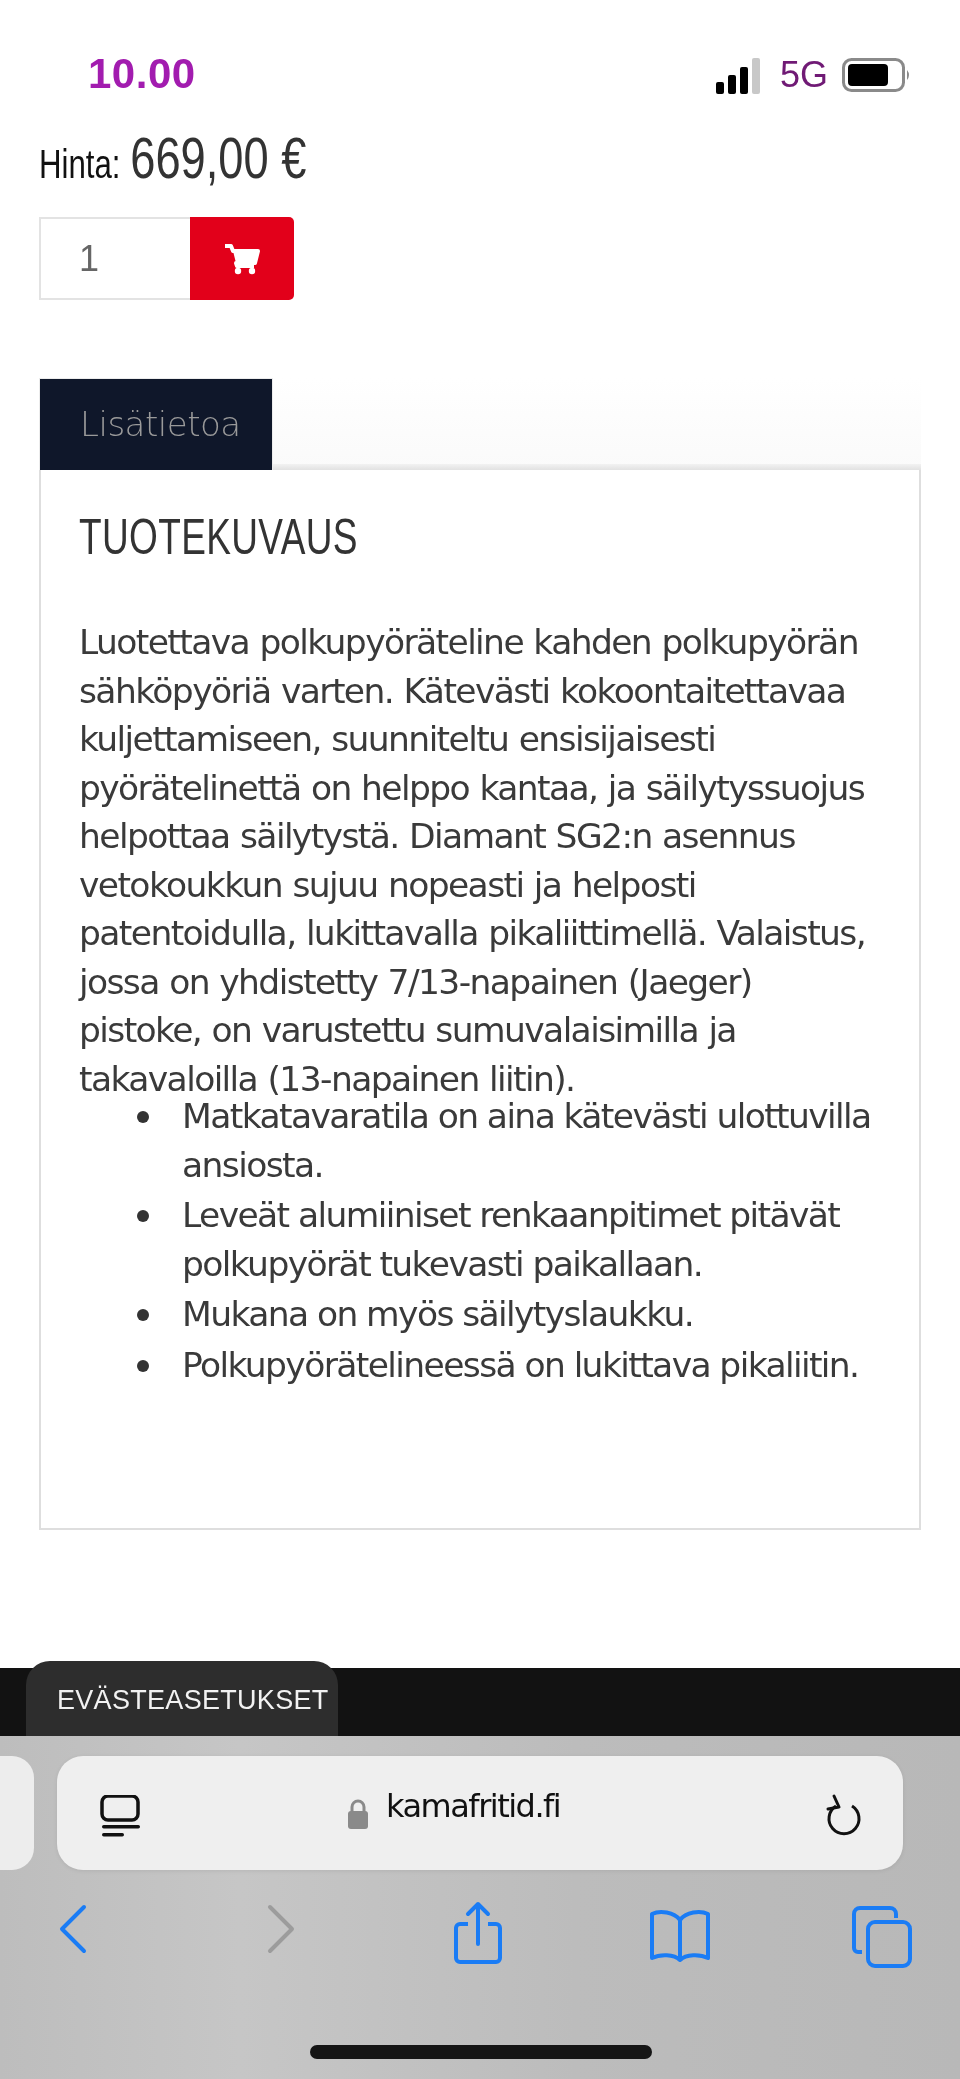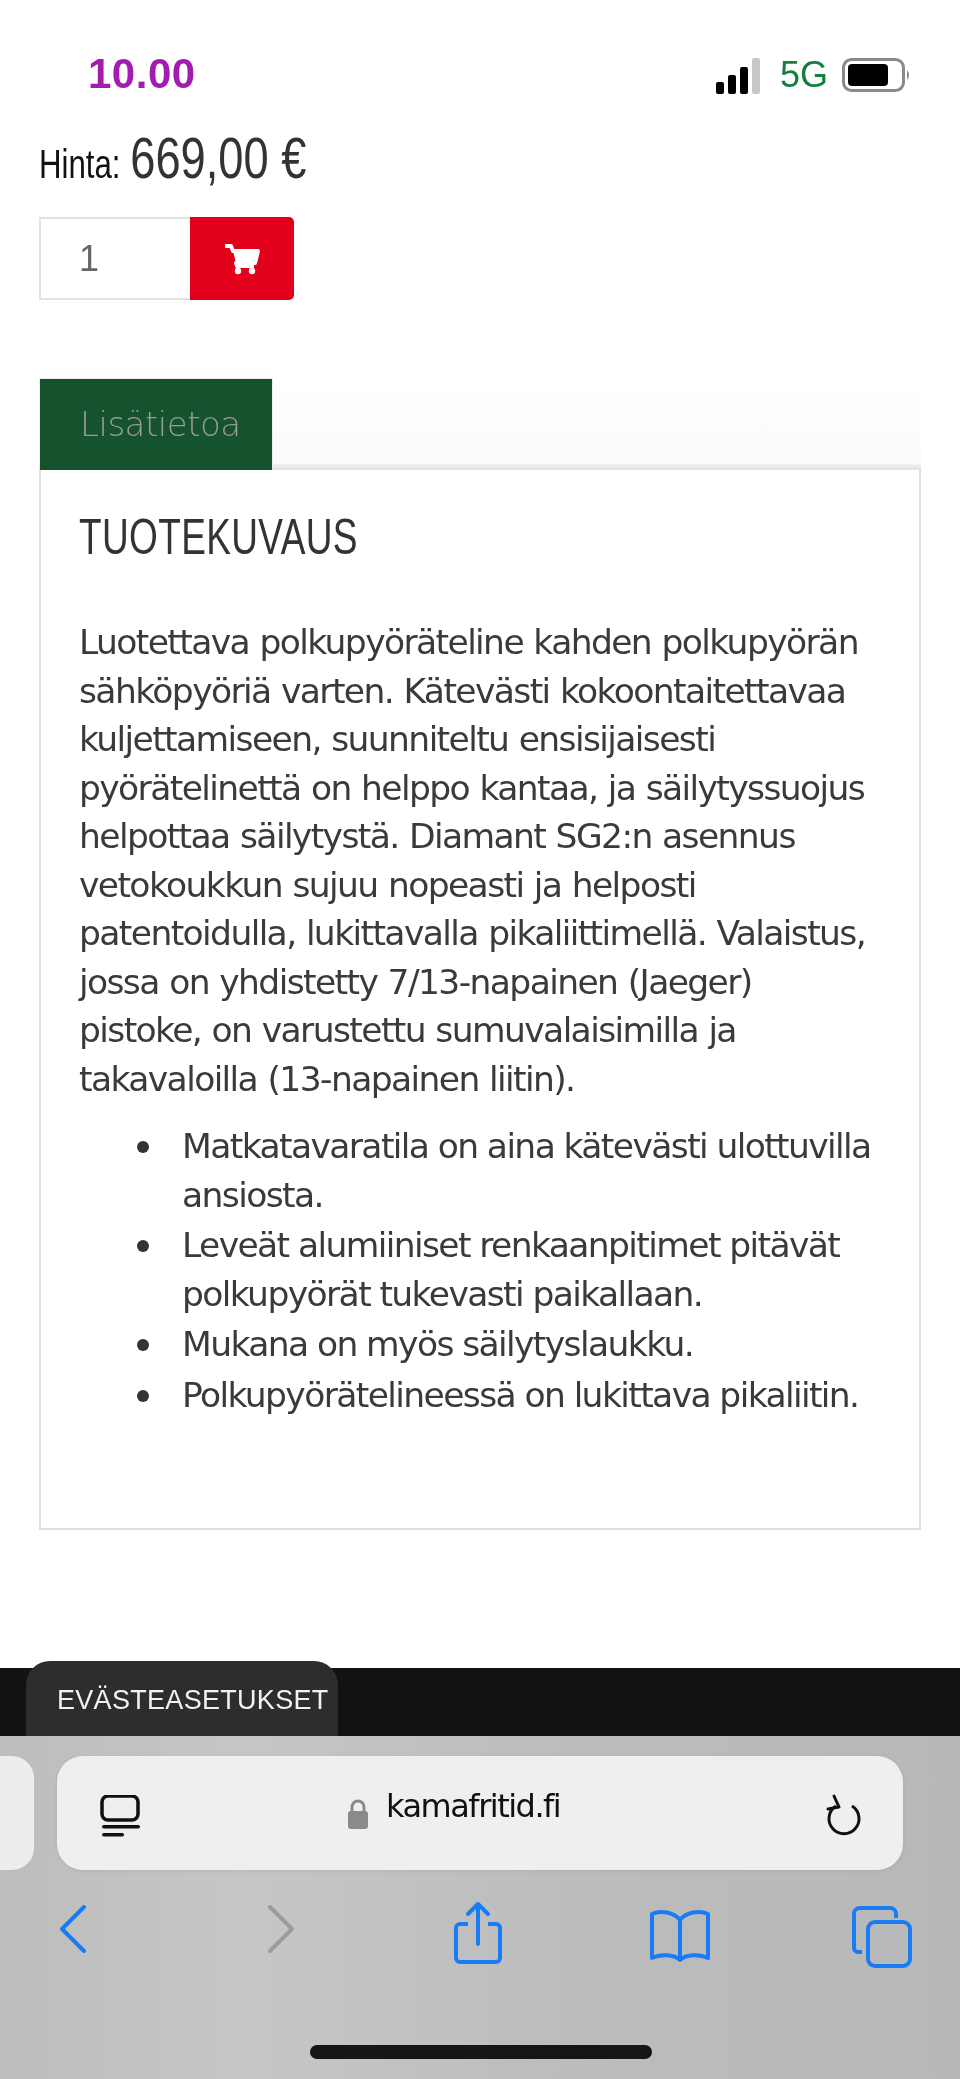--- a/index.html
+++ b/index.html
@@ -2,43 +2,43 @@
 <html><head>
 <meta charset="utf-8">
 <style>
   html, body { margin:0; padding:0; }
   body { width:960px; height:2079px; position:relative; overflow:hidden; background:#ffffff; font-family:"Liberation Sans", sans-serif; }
   .abs { position:absolute; }
 
   
   .status-time { left:88px; top:50px; font-size:42px; font-weight:bold; color:#a21caf; font-family:"Liberation Sans", sans-serif; letter-spacing:0.5px; }
   .signal { left:716px; top:58px; width:50px; height:36px; }
-  .net { left:780px; top:54px; font-size:36px; color:#15803d; font-family:"Liberation Sans", sans-serif; }
+  .net { left:780px; top:54px; font-size:36px; color:#701a75; font-family:"Liberation Sans", sans-serif; }
   .battery { left:842px; top:58px; width:70px; height:34px; }
 
   
   .price-row { left:39px; top:124px; color:#222; font-family:"Liberation Sans", sans-serif; transform:scaleX(0.78); transform-origin:left top; white-space:nowrap; }
   .price-label { font-size:40px; color:#111; }
   .price-value { font-size:58px; color:#333; margin-left:8px; }
 
   
   .qty-input { left:39px; top:217px; width:152px; height:83px; box-sizing:border-box; border:2px solid #e3e3e3; border-right:none; background:#fff; font-size:36px; color:#666; padding-left:38px; line-height:79px; font-family:"Liberation Sans", sans-serif; outline:none; }
   .cart-btn { left:190px; top:217px; width:104px; height:83px; background:#e2001a; border-radius:0 5px 5px 0; display:flex; align-items:center; justify-content:center; border:none; }
 
   
   .tabbar { left:39px; top:378px; width:882px; height:92px; background:linear-gradient(#ffffff, #fafafa); }
-  .tab { left:39px; top:378px; width:234px; height:92px; background:#14532d; border:1px solid #ececec; border-bottom:none; box-sizing:border-box; font-size:34px; color:#9a9a9a; padding-left:40px; line-height:90px; font-family:"DejaVu Sans", sans-serif; font-weight:300; letter-spacing:-0.5px; }
+  .tab { left:39px; top:378px; width:234px; height:92px; background:#0f172a; border:1px solid #ececec; border-bottom:none; box-sizing:border-box; font-size:34px; color:#9a9a9a; padding-left:40px; line-height:90px; font-family:"DejaVu Sans", sans-serif; font-weight:300; letter-spacing:-0.5px; }
   .tab-underline { left:273px; top:464px; width:648px; height:8px; background:linear-gradient(#f2f2f2, #dcdcdc); }
 
   
   .panel { left:39px; top:470px; width:882px; height:1060px; box-sizing:border-box; border:2px solid #dedede; border-top:none; background:#fff; }
   .panel-title { left:79px; top:508px; font-size:50px; color:#333; font-family:"Liberation Sans", sans-serif; transform:scaleX(0.74); transform-origin:left top; white-space:nowrap; letter-spacing:0.5px; }
   .desc { left:79px; top:587px; width:820px; font-size:34.5px; line-height:48.5px; color:#3a3a3a; font-family:"DejaVu Sans", sans-serif; letter-spacing:-1.6px; word-spacing:1px;margin-top:31px; }
   .desc-line { display:block; white-space:nowrap; }
-  .bullets { left:79px; top:1122px; width:840px; margin:0; padding:0; list-style:none; font-size:34.5px; line-height:48.5px; color:#3a3a3a; font-family:"DejaVu Sans", sans-serif; letter-spacing:-1.6px; }
+  .bullets { left:79px; top:1092px; width:840px; margin:0; padding:0; list-style:none; font-size:34.5px; line-height:48.5px; color:#3a3a3a; font-family:"DejaVu Sans", sans-serif; letter-spacing:-1.6px; }
   .bullets li { position:relative; padding-left:103px; margin-bottom:2px; }
   .bullets li .dot { position:absolute; left:58px; top:19px; width:12px; height:12px; border-radius:50%; background:#333; }
   .bullets li span.line { display:block; white-space:nowrap; }
 
   
   .cookie-bar { left:0; top:1668px; width:960px; height:70px; background:#121212; }
   .cookie-tab { left:26px; top:1661px; width:312px; height:82px; background:#2d2d2d; border-radius:24px 24px 0 0; }
   .cookie-label { left:57px; top:1685px; font-size:27px; color:#f2f2f2; font-family:"Liberation Sans", sans-serif; letter-spacing:0.3px; }
 
   

